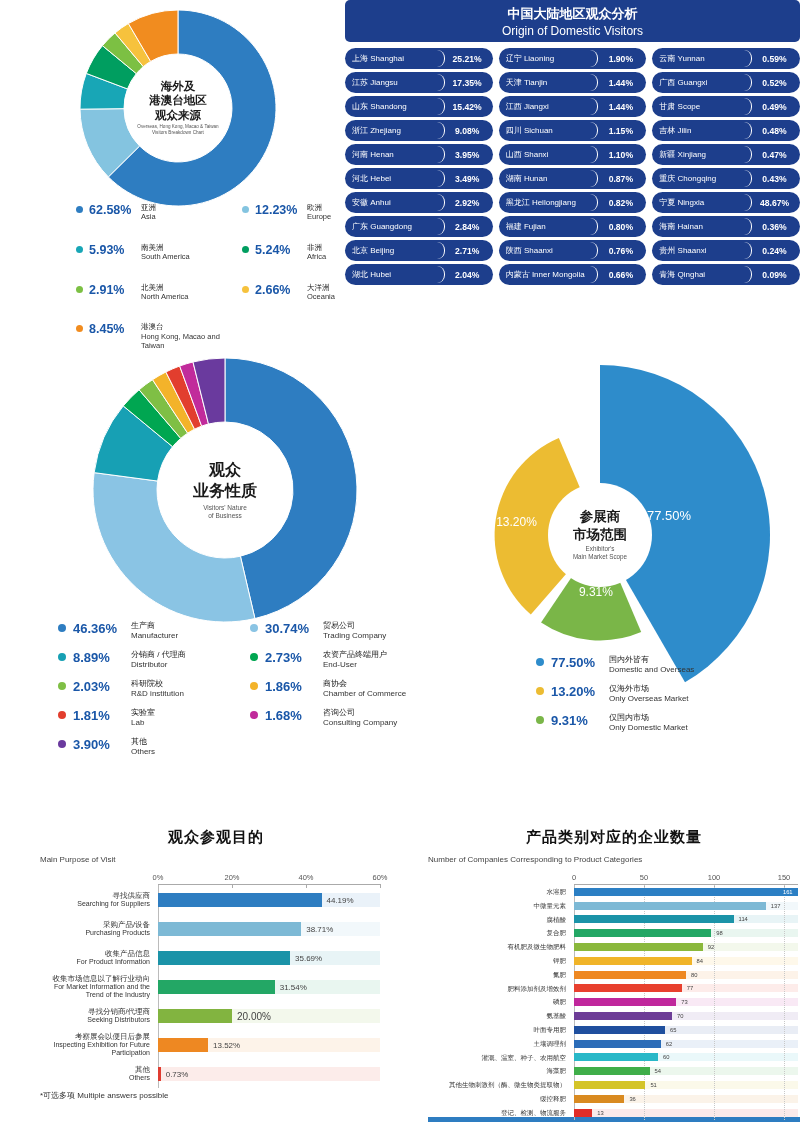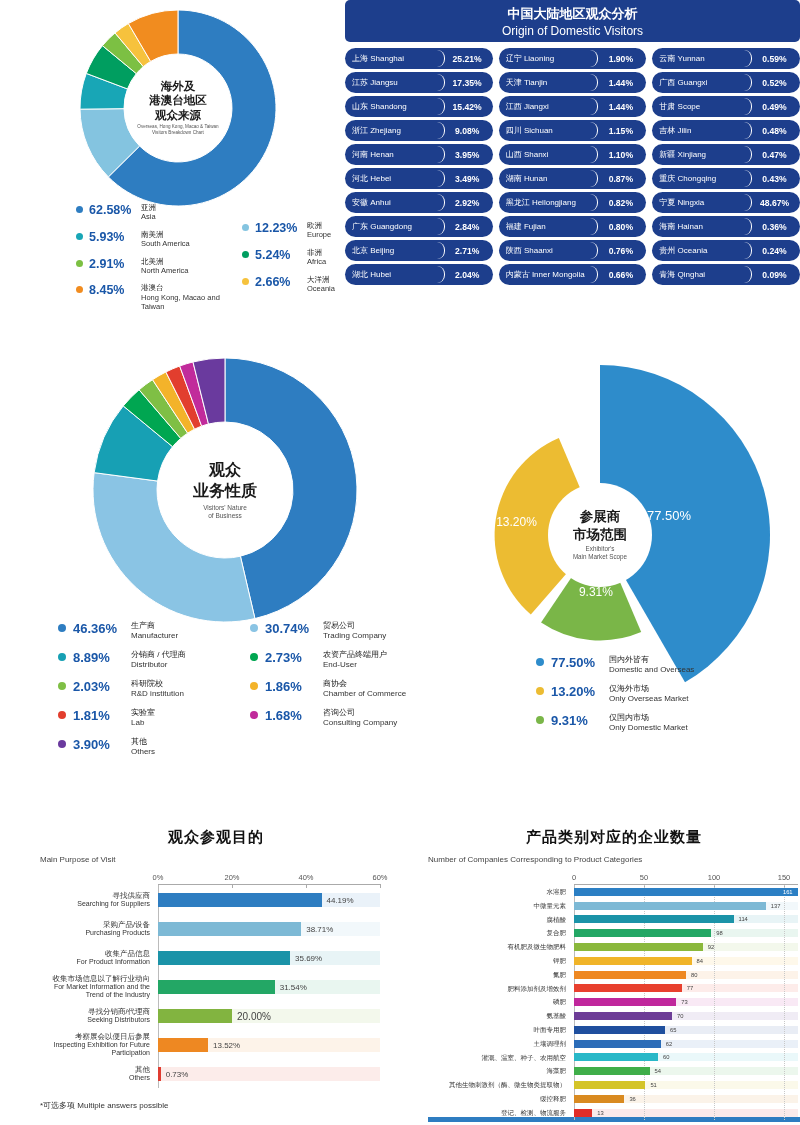--- a/index.html
+++ b/index.html
@@ -24,21 +24,21 @@
 
   
   .legend{position:absolute;display:flex;}
   .legend .lcol{display:flex;flex-direction:column;}
   .li{display:flex;align-items:flex-start;}
   .dot{border-radius:50%;flex:0 0 auto;margin-top:3px;}
   .pct{font-weight:bold;color:var(--legend_pct);flex:0 0 auto;}
   .lzh{color:#222;}
   .len{color:#333;}
   .legend1{left:76px;top:203px;gap:16px;}
-  .legend1 .lcol{gap:8px;width:150px;justify-content:center;}
+  .legend1 .lcol{gap:21px;width:150px;}
   .legend1 .dot{width:7px;height:7px;margin-right:6px;}
   .legend1 .pct{font-size:12.5px;width:52px;}
   .legend1 .lzh,.legend1 .len{font-size:7.5px;line-height:1.25;}
   .legend2{left:58px;top:621px;gap:20px;}
   .legend2 .lcol{gap:9px;width:172px;}
   .legend2 .dot{width:8px;height:8px;margin-right:7px;}
   .legend2 .pct{font-size:13px;width:58px;}
   .legend2 .lzh,.legend2 .len{font-size:8px;line-height:1.25;}
   .legend3{left:536px;top:655px;}
   .legend3 .lcol{gap:9px;width:230px;}
@@ -75,21 +75,21 @@
   .blabel{display:flex;flex-direction:column;justify-content:center;text-align:right;
           box-sizing:border-box;padding-right:8px;}
   .blzh{line-height:1.2;color:#333;}
   .blen{line-height:1.18;color:#333;}
   .btw{position:relative;}
   .btrack{position:absolute;left:0;width:100%;z-index:0;}
   .bgrid{position:absolute;top:0;bottom:0;z-index:1;}
   .bfill{position:absolute;left:0;z-index:2;}
   .bval{position:absolute;z-index:3;color:#444;white-space:nowrap;
         top:50%;transform:translateY(-50%);}
-  .footnote{font-size:8px;color:#333;margin-top:12px;}
+  .footnote{font-size:8px;color:#333;margin-top:2px;}
   .footer-rule{left:428px;top:1117px;width:372px;height:5px;background:var(--rule);}
 </style>
 </head>
 <body style="--navy: #1d3e8c; --legend_pct: #1a57a8; --rule: #2e7dc1;">
 
 <div class="page">
 
   <div class="abs pie1-wrap">
     <svg id="pie1" width="208" height="208">
         <path d="M104 6 A98 98 0 1 1 34.356090315041754 172.94726857384111 L65.62478445930873 141.9913520713002 A54 54 0 1 0 104 50 Z" fill="#2e7dc1" stroke="#fff" stroke-width="1"></path>
@@ -316,21 +316,21 @@
             <span class="pname">宁夏 Ningxia</span>
             <span class="pdiv"></span>
             <span class="pval">48.67%</span>
           </div>
           <div class="prow">
             <span class="pname">海南 Hainan</span>
             <span class="pdiv"></span>
             <span class="pval">0.36%</span>
           </div>
           <div class="prow">
-            <span class="pname">贵州 Oceania</span>
+            <span class="pname">贵州 Shaanxi</span>
             <span class="pdiv"></span>
             <span class="pval">0.24%</span>
           </div>
           <div class="prow">
             <span class="pname">青海 Qinghai</span>
             <span class="pdiv"></span>
             <span class="pval">0.09%</span>
           </div>
         </div>
       </div>

